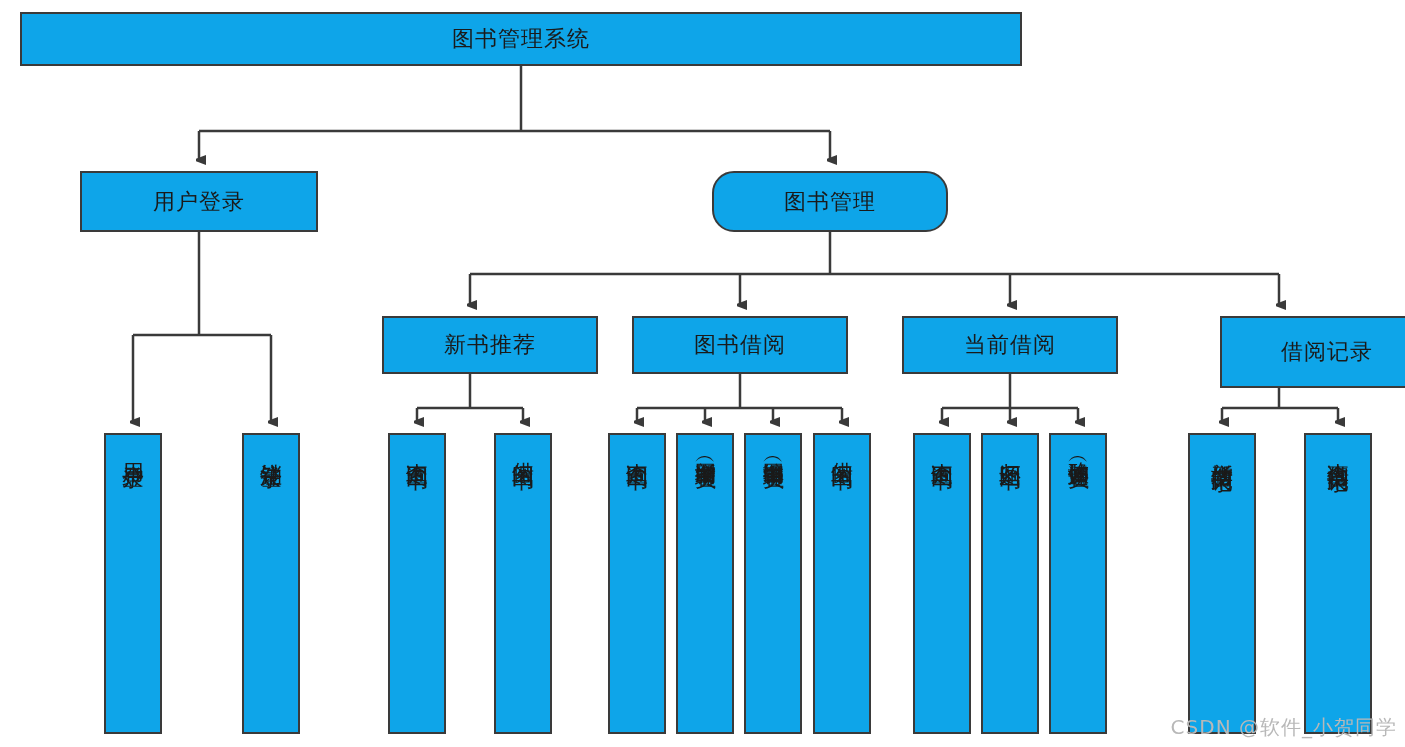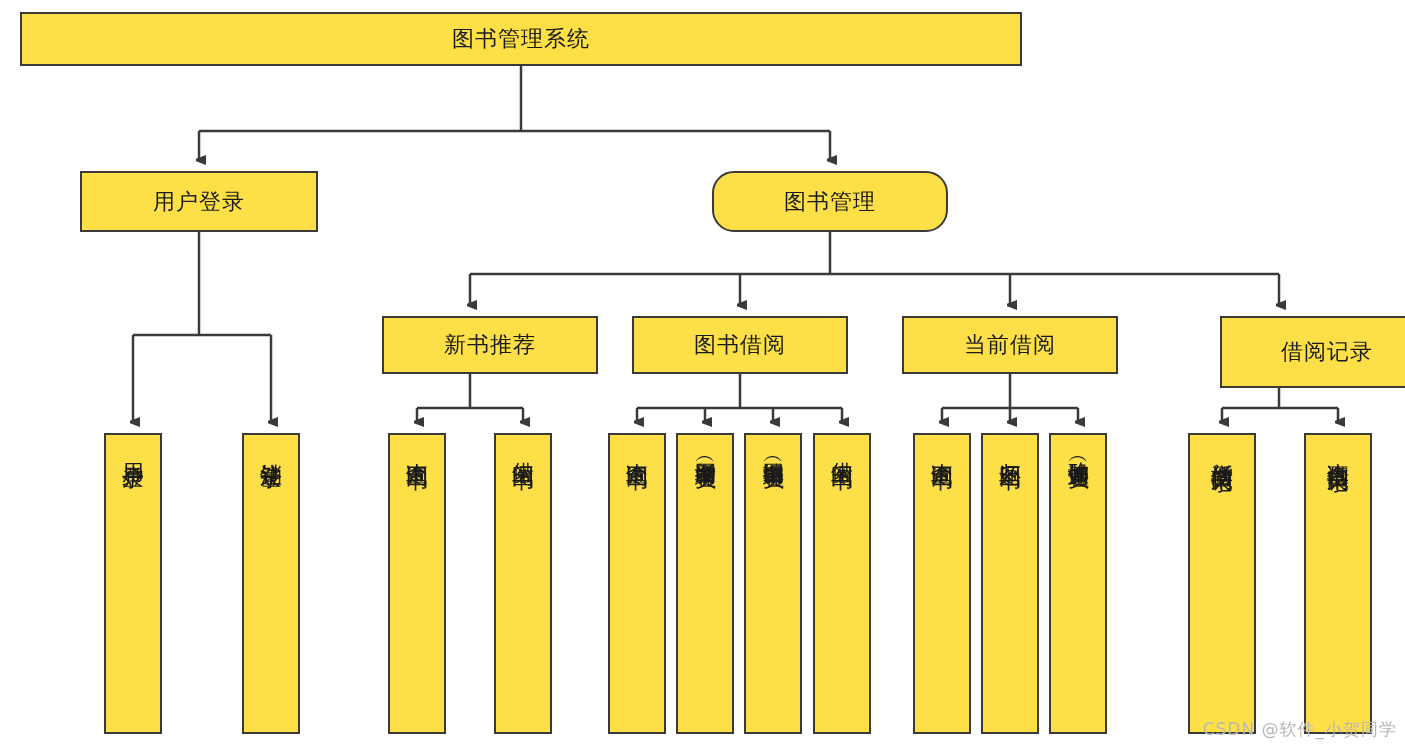--- a/index.html
+++ b/index.html
@@ -22,21 +22,21 @@
     left: 0;
     top: 0;
     width: 1405px;
     height: 747px;
     pointer-events: none;
   }
   .node {
     position: absolute;
     box-sizing: border-box;
     border: 2.5px solid #3a3a3a;
-    background: #fde047;
+    background: #0ea5e9;
     display: flex;
     align-items: center;
     justify-content: center;
     color: #1a1a1a;
   }
   .node.h {
     font-size: 22px;
     letter-spacing: 1px;
   }
   .node.v {
@@ -54,21 +54,21 @@
     color: #1a1a1a;
   }
   .vtext.narrow {
     font-size: 21px;
     letter-spacing: 1px;
   }
   .watermark {
     position: absolute;
     right: 8px;
     bottom: 6px;
-    font-size: 17px;
+    font-size: 20px;
     color: #b8b8b8;
     letter-spacing: 1px;
     white-space: nowrap;
   }
 </style>
 </head>
 <body>
 
 <div id="canvas">
 

